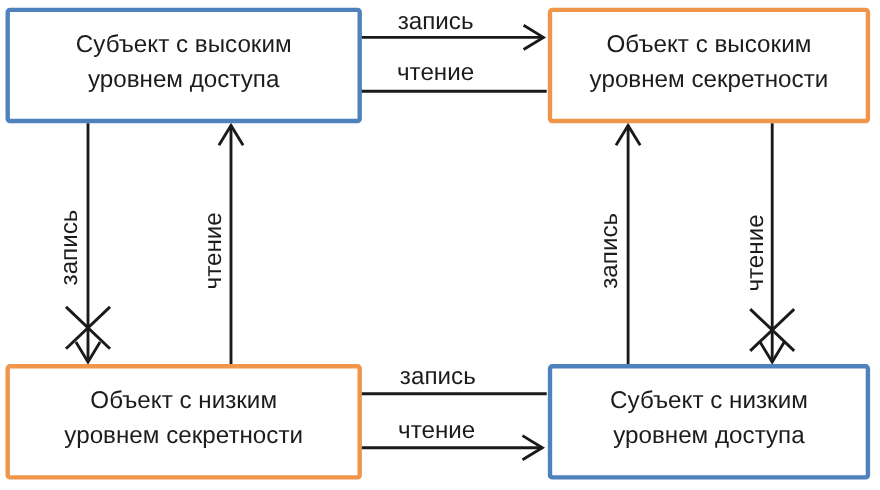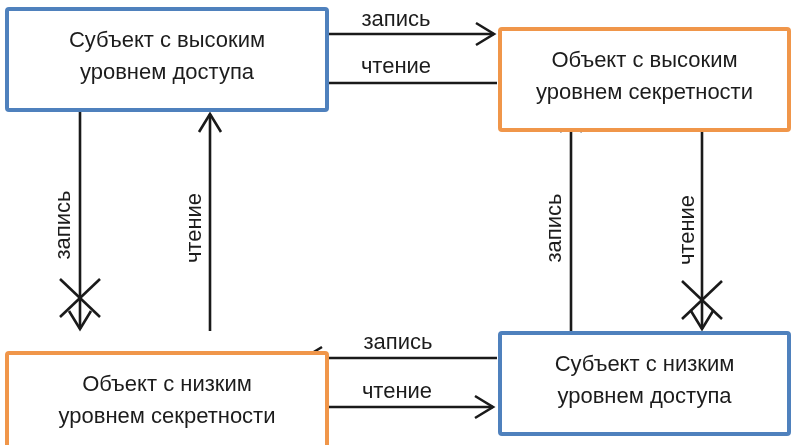--- a/index.html
+++ b/index.html
@@ -35,21 +35,21 @@
     height: 105px;
     background: var(--bg-color);
     border: 4px solid #888;
     border-radius: 4px;
     display: flex;
     flex-direction: column;
     align-items: center;
     padding-top: 13px;
   }
   .node.subject { border-color: var(--subject-color); }
-  .node.object  { border-color: var(--object-color); margin-top: 20px; }
+  .node.object  { border-color: var(--object-color); }
   .node .line {
     font-size: 22px;
     line-height: 32px;
     color: var(--text-color);
     white-space: nowrap;
   }
   .node-subject-high { left: 5px;   top: 7px; }
   .node-object-high  { left: 498px; top: 7px;   width: 293px; }
   .node-object-low   { left: 5px;   top: 331px; align-items: center; }
   .node-subject-low  { left: 498px; top: 331px; width: 293px; }

